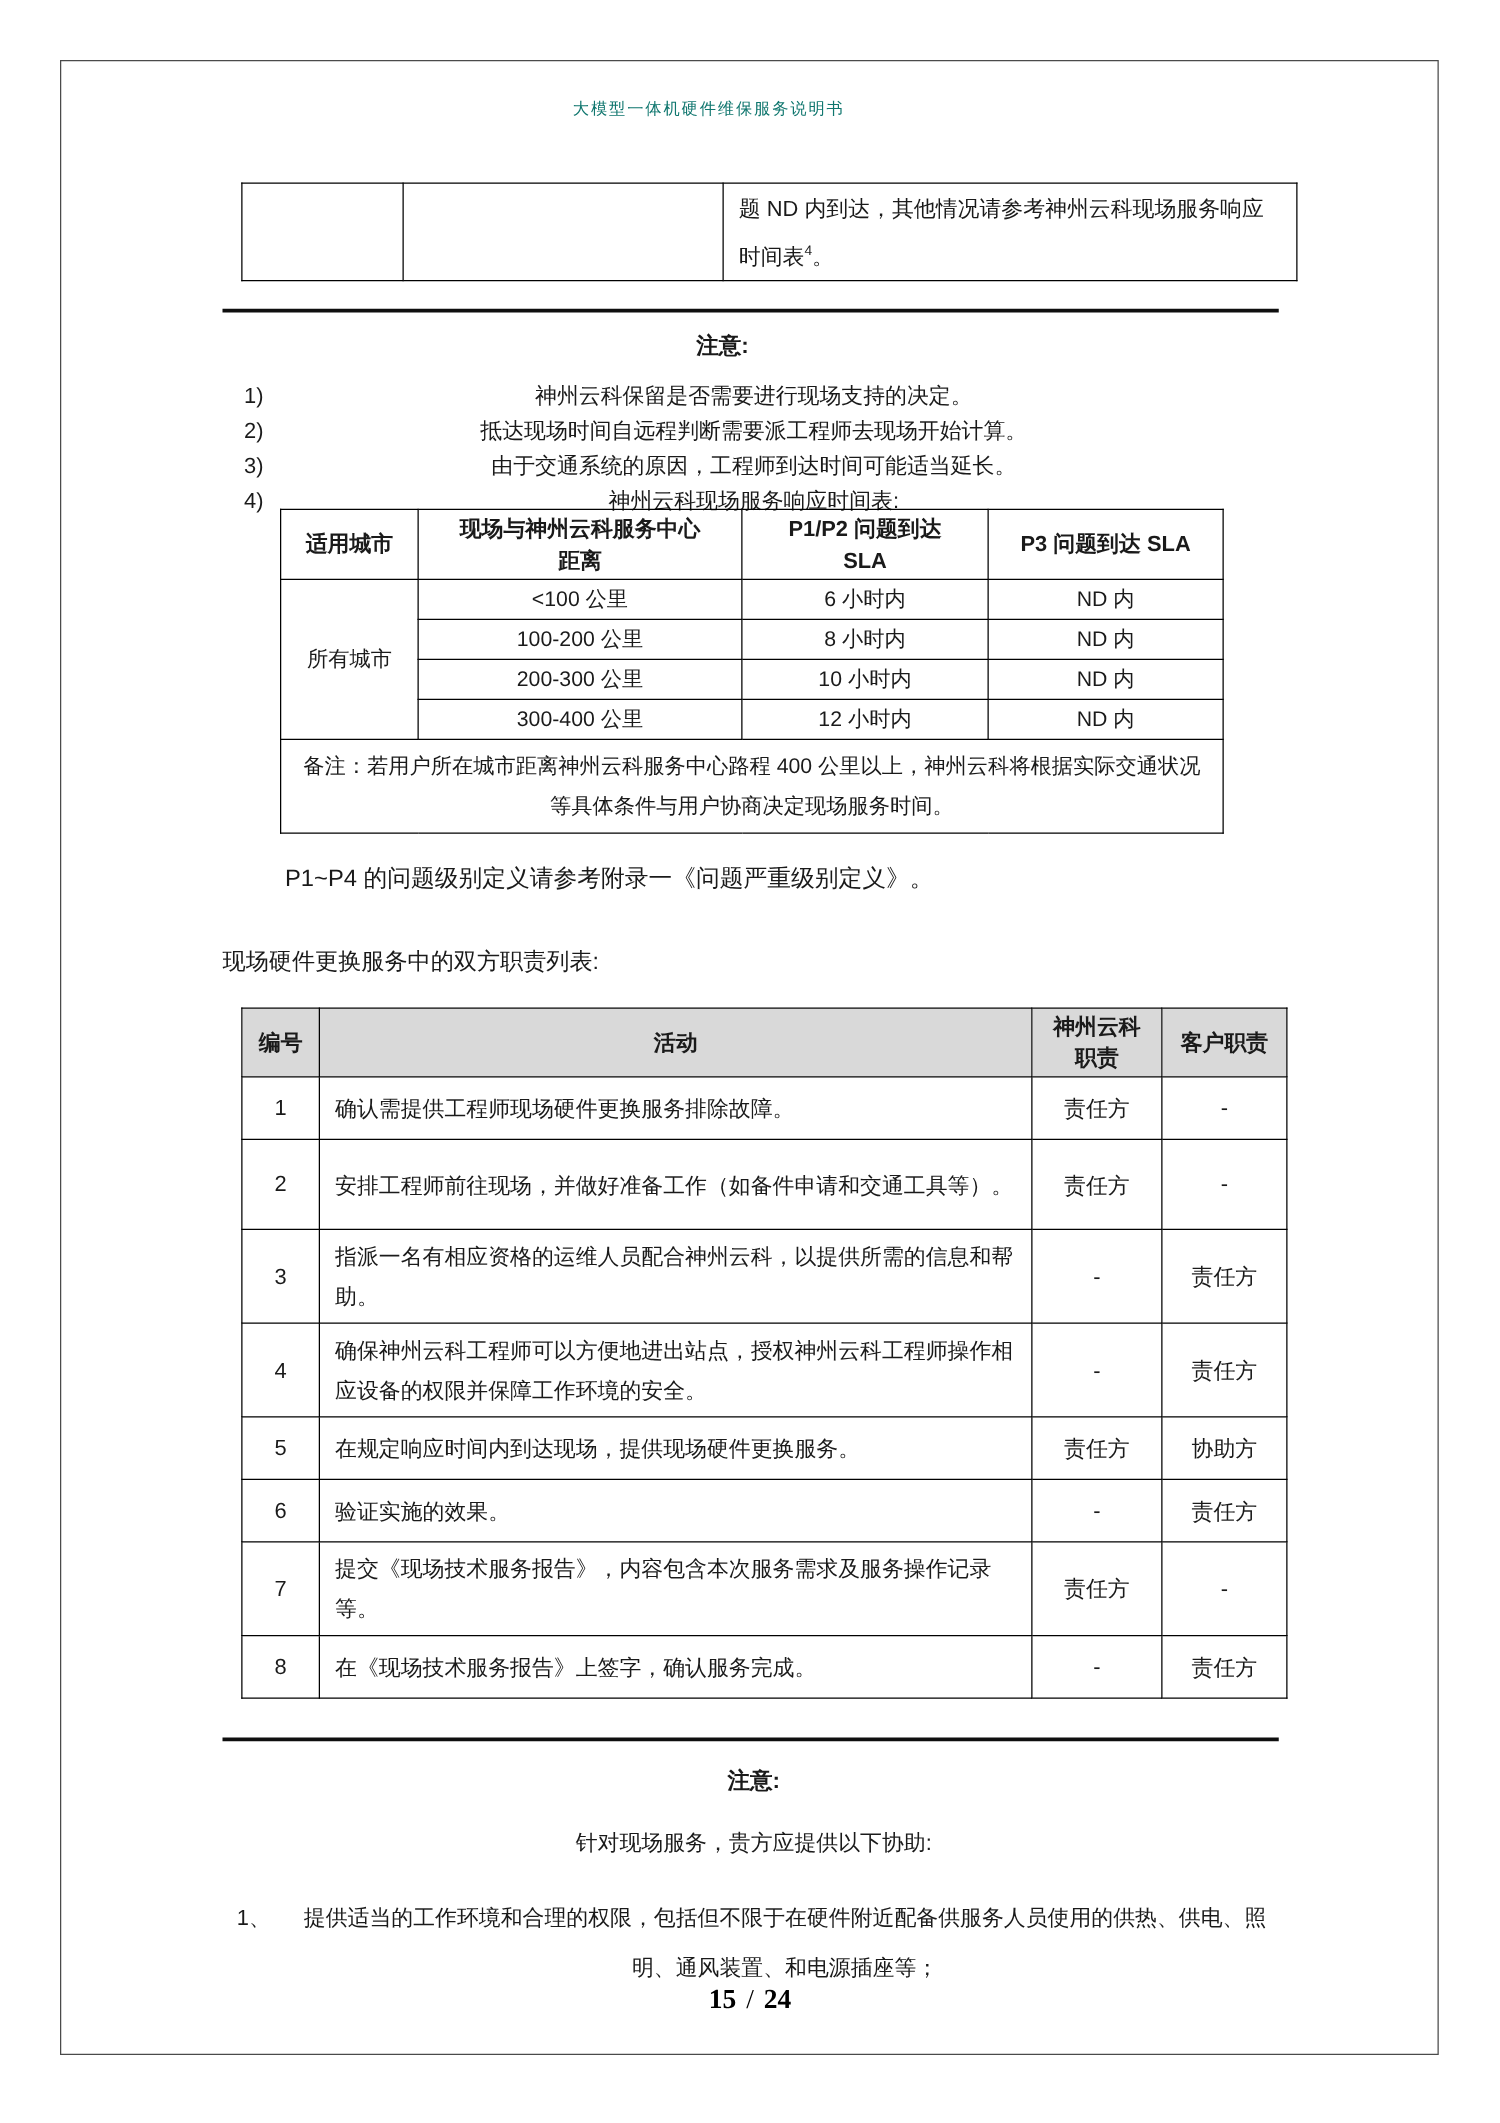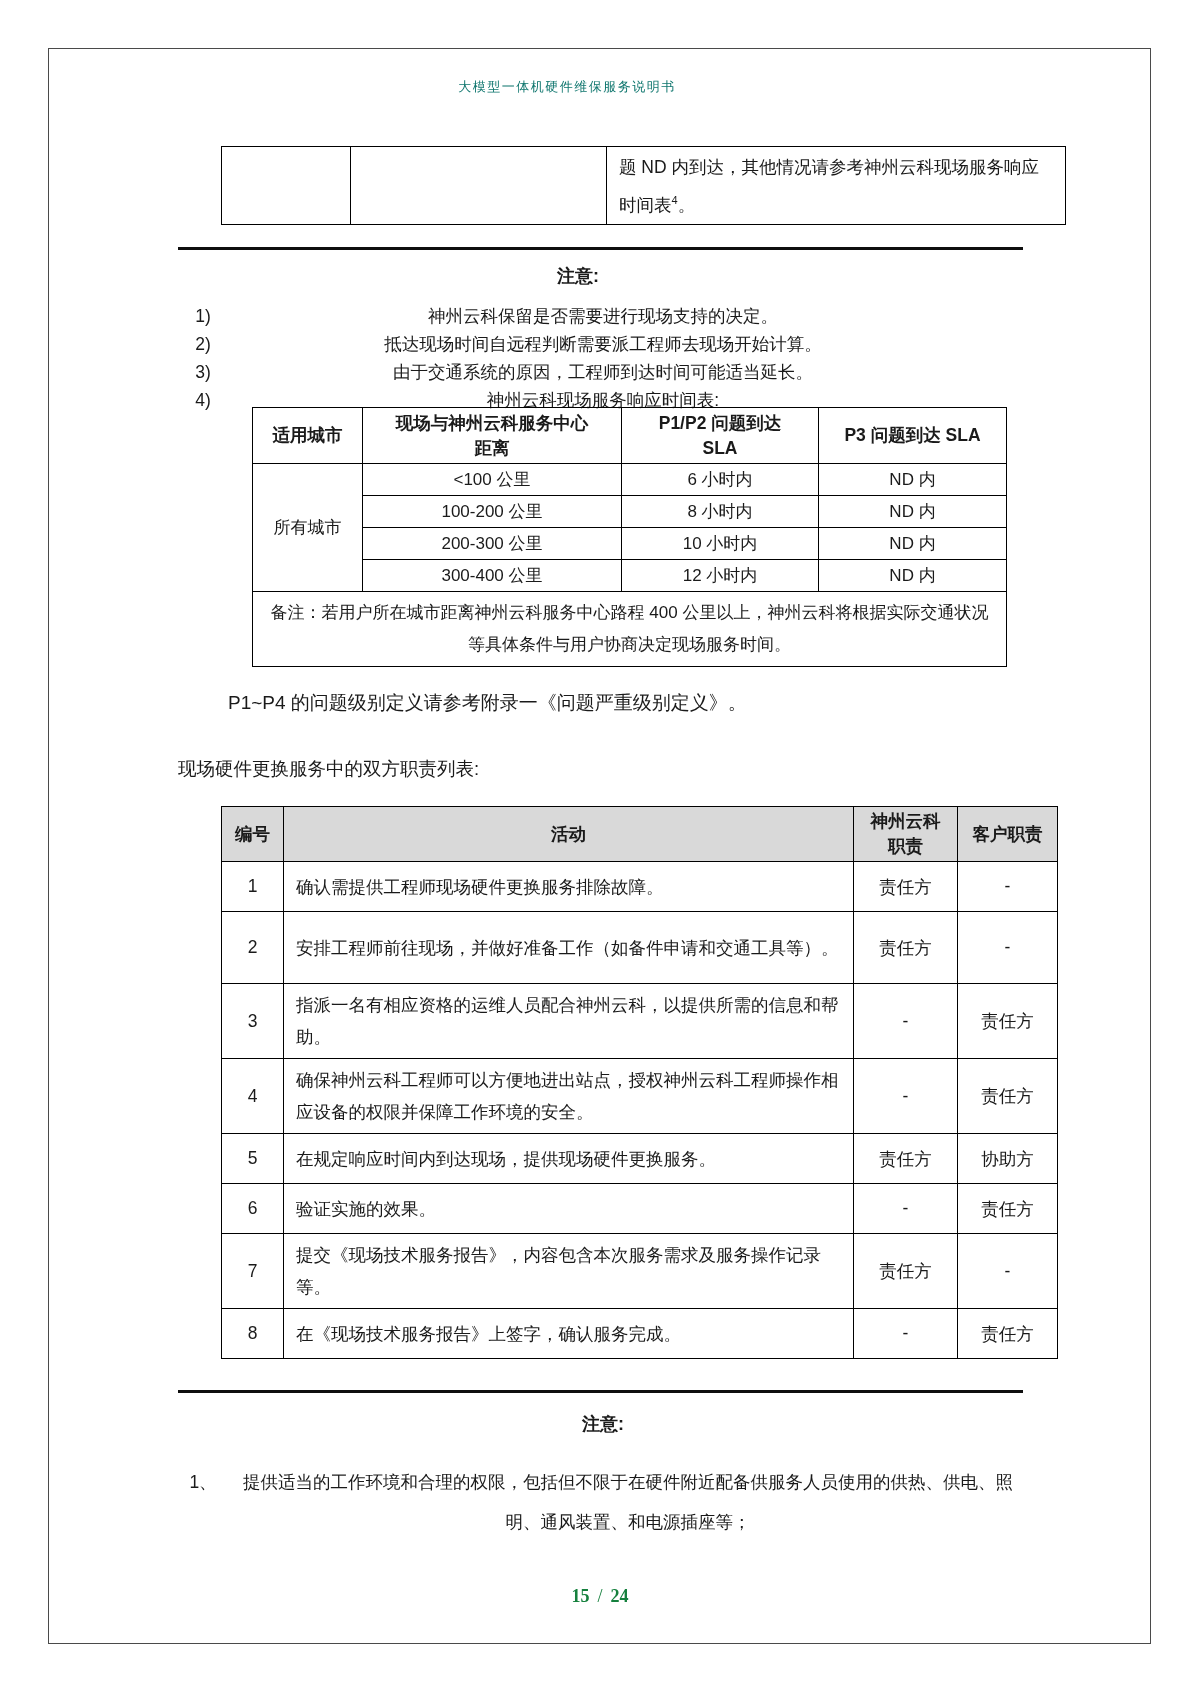--- a/index.html
+++ b/index.html
@@ -10,21 +10,21 @@
   }
   .page-border{
     position:absolute;left:48px;top:48px;width:1103px;height:1596px;
     border:1px solid #4a4a4a;box-sizing:border-box;
   }
   .doc-header{
     position:absolute;left:178px;top:78px;width:778px;text-align:center;
     font-family:"Liberation Serif","DejaVu Serif",serif;font-size:13px;
     letter-spacing:1.5px;color:#0f766e;
   }
-  table{border-collapse:collapse;table-layout:fixed;margin-left:28px;}
+  table{border-collapse:collapse;table-layout:fixed;}
   td,th{border:1px solid #000;box-sizing:border-box;overflow:hidden;}
 
   
   .top-table{position:absolute;left:193px;top:146px;width:844px;}
   .top-table tr{height:78px;}
   .tt-c1{width:129px;}
   .tt-c2{width:256px;}
   .tt-c3{width:459px;vertical-align:top;padding:1px 12px 0 12px;
          font-size:17.5px;line-height:38px;}
   .tt-c3 sup{font-size:11px;vertical-align:super;line-height:0;}
@@ -75,21 +75,21 @@
   .resp-table td{vertical-align:middle;}
   .resp-table td.no{text-align:center;}
   .resp-table td.act{text-align:left;padding:5px 12px;line-height:32px;}
   .resp-table td.party{text-align:center;padding:0 6px;}
   .resp-table tr.r-one{height:50px;}
   .resp-table tr.r-two{height:72px;}
 
   .doc-footer{
     position:absolute;left:48px;top:1586px;width:1104px;text-align:center;
     font-family:"Liberation Serif","DejaVu Serif",serif;font-weight:bold;
-    font-size:18px;color:#15803d;
+    font-size:22px;color:#000000;
   }
   .doc-footer .sep{padding:0 8px;font-weight:normal;}
 </style>
 </head>
 <body>
 
 <div class="page-border"></div>
 
 <div class="doc-header">大模型一体机硬件维保服务说明书</div>
 
@@ -251,20 +251,21 @@
     <td class="party">-</td>
     <td class="party">责任方</td>
   </tr>
 </tbody>
   </table>
 
 <div class="rule rule2"></div>
 
 <div class="notice-block nb2">
   <div class="notice-title">注意:</div>
+  <div class="notice-intro">针对现场服务，贵方应提供以下协助:</div>
   <div class="li">
     <span class="li-marker">1、</span>
     <span class="li-text">提供适当的工作环境和合理的权限，包括但不限于在硬件附近配备供服务人员使用的供热、供电、照明、通风装置、和电源插座等；</span>
   </div>
 </div>
 
 <div class="doc-footer">
   <span>15</span><span class="sep">/</span><span>24</span>
 </div>
 

